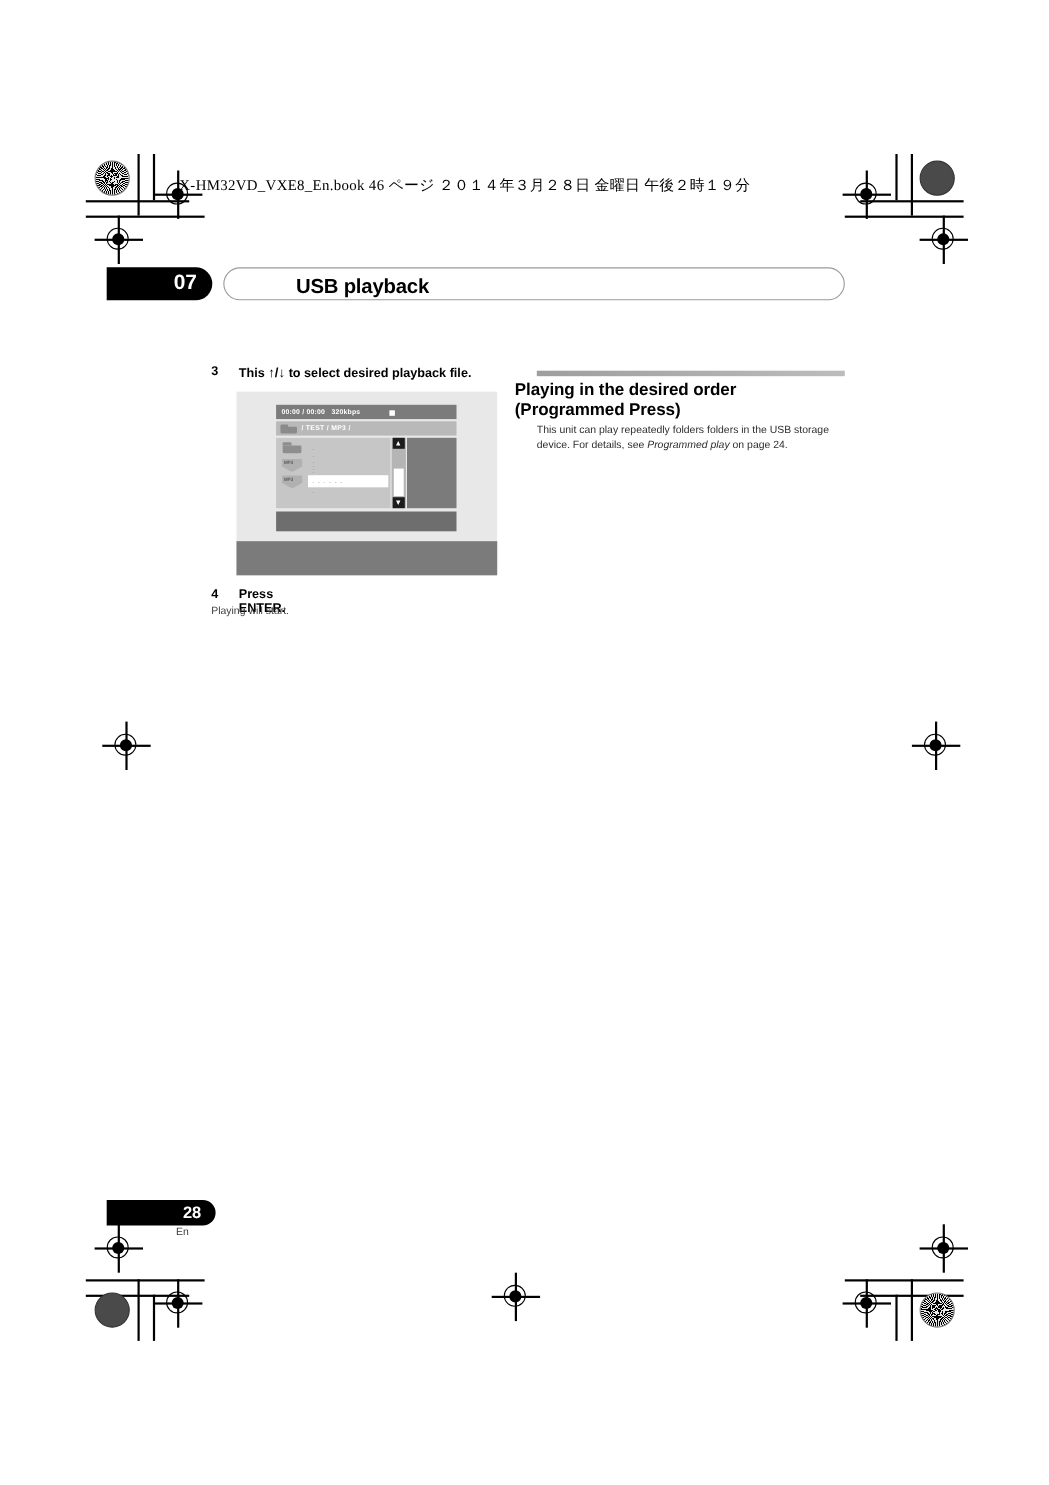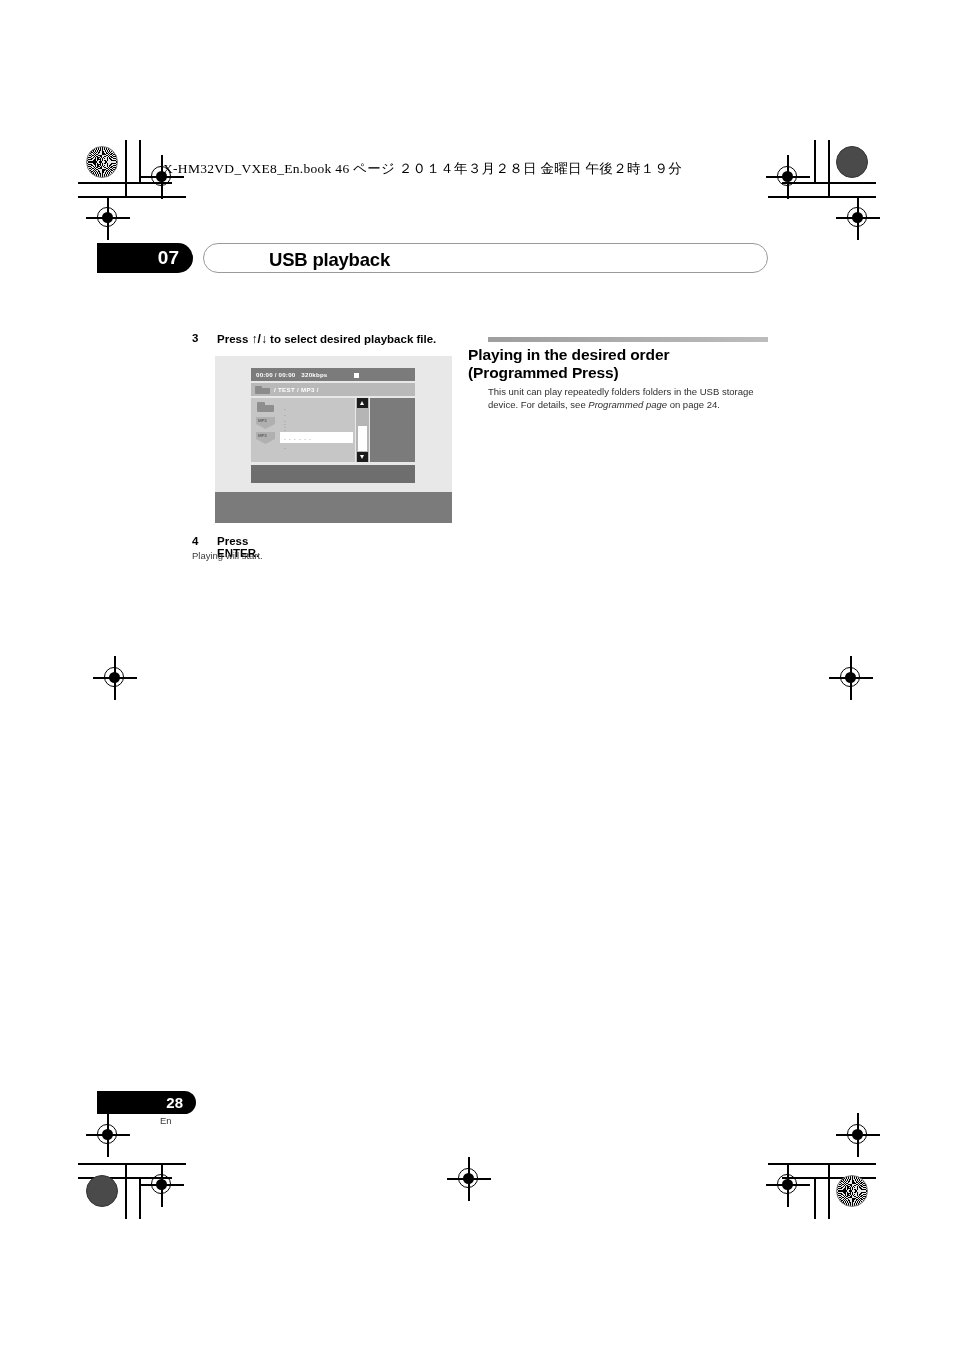--- a/index.html
+++ b/index.html
@@ -412,21 +412,21 @@
 
 <div class="slug">X-HM32VD_VXE8_En.book   46 ページ   ２０１４年３月２８日   金曜日   午後２時１９分</div>
 
 <div class="chapter-tab">07</div>
 <div class="chapter-pill"></div>
 <div class="chapter-title">USB playback</div>
 
 <div class="step" style="left:192px;top:332px;">
   <span class="step-num" style="left:0;top:0;">3</span>
   <span style="position:absolute;left:25px;top:0;white-space:nowrap;">
-    <span>Press</span>
+    <span>This</span>
     <span class="arrow-glyph">↑/↓</span>
     <span>to select desired playback file.</span>
   </span>
 </div>
 
 <div class="shot">
   <div class="shot-inner">
 
     <div class="osd-status">
       <span>00:00 / 00:00</span>
@@ -489,17 +489,17 @@
   <span class="t">Press ENTER.</span>
 </div>
 <div class="caption">Playing will start.</div>
 
 <div class="sec-rule"></div>
 <div class="sec-head">
   <div>Playing in the desired order</div>
   <div>(Programmed Press)</div>
 </div>
 <div class="sec-body">
-  <span>This unit can play repeatedly folders folders in the USB storage device. For details, see </span><i>Programmed page</i><span> on page 24.</span>
+  <span>This unit can play repeatedly folders folders in the USB storage device. For details, see </span><i>Programmed play</i><span> on page 24.</span>
 </div>
 
 <div class="page-tab">28</div>
 <div class="page-lang">En</div>
 
 </body></html>

